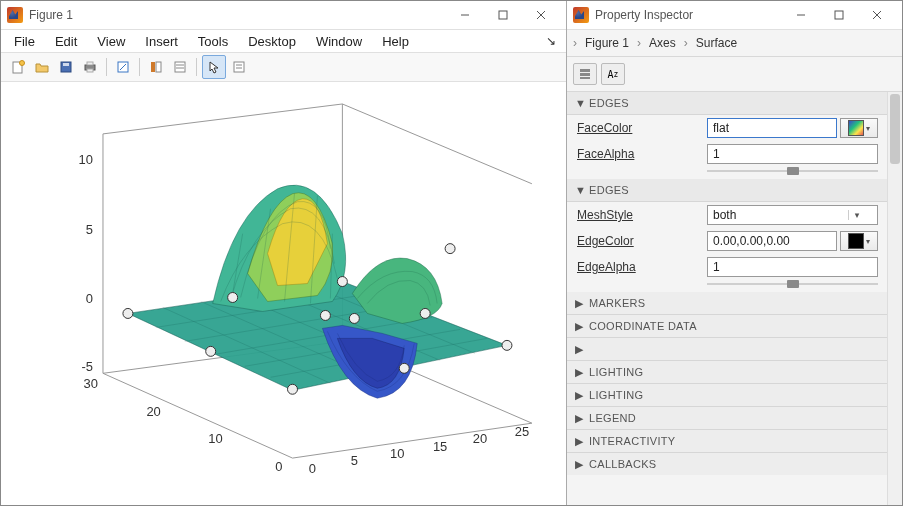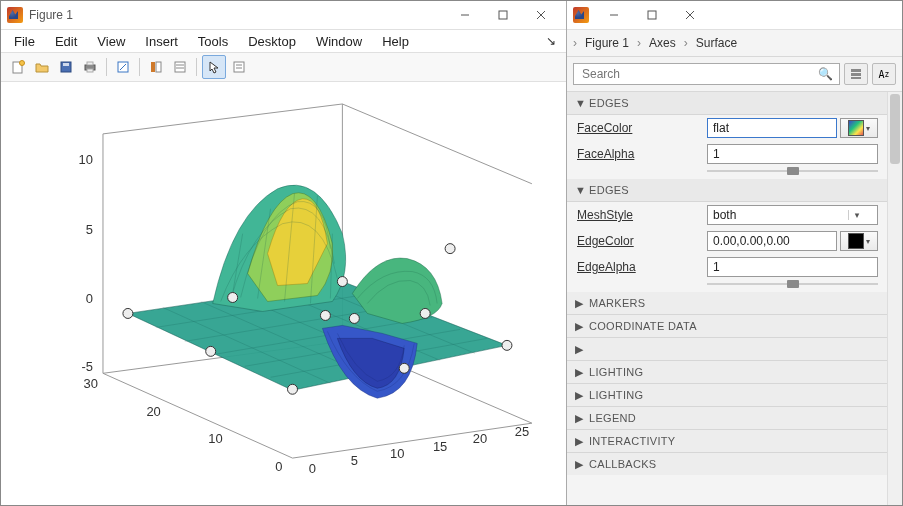--- a/index.html
+++ b/index.html
@@ -431,20 +431,21 @@
           <circle cx="418" cy="155" r="5"></circle>
         </g>
       </svg>
     </div>
   </div>
 </div>
 
 <div class="window inspector-window">
   <div class="titlebar">
     <div class="app-icon ml-logo"></div>
+    <div class="title">Property Inspector</div>
     <div class="win-btn">
       <svg width="10" height="10">
           <line x1="1" y1="5" x2="9" y2="5" stroke="#555"></line>
         </svg>
     </div>
     <div class="win-btn">
       <svg width="10" height="10">
           <rect x="1" y="1" width="8" height="8" fill="none" stroke="#555"></rect>
         </svg>
     </div>
@@ -457,24 +458,20 @@
   </div>
   <div class="breadcrumb">
     <span class="sep">›</span>
     <span class="crumb">Figure 1</span>
     <span class="sep">›</span>
     <span class="crumb">Axes</span>
     <span class="sep">›</span>
     <span class="crumb">Surface</span>
   </div>
   <div class="search-row">
-    <div class="search-box">
-      <input placeholder="Search" style="">
-      <span style="color:#888">🔍</span>
-    </div>
     <div class="icon-btn">
       <svg width="12" height="12">
           <rect x="1" y="1" width="10" height="3" fill="#888"></rect>
           <rect x="1" y="5" width="10" height="3" fill="#888"></rect>
           <rect x="1" y="9" width="10" height="2" fill="#888"></rect>
         </svg>
     </div>
     <div class="icon-btn" style="font-family:monospace;">A<span style="font-size:8px">z</span></div>
   </div>
   <div class="inspector-body">

